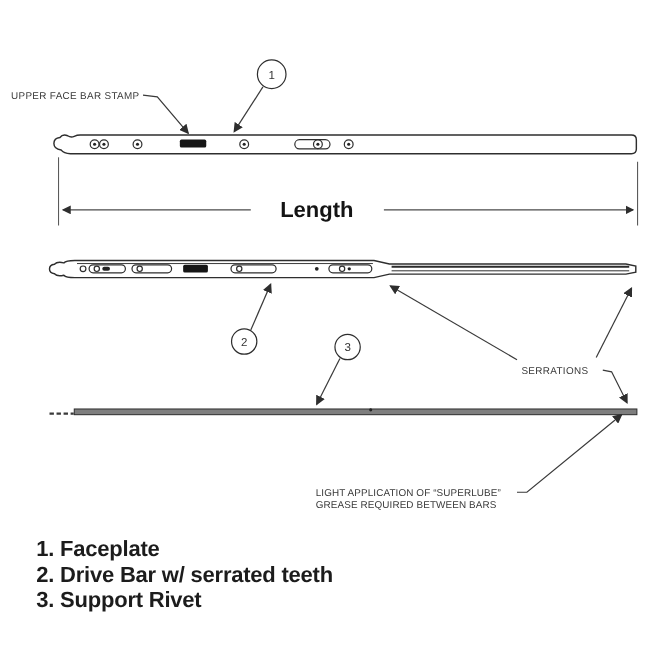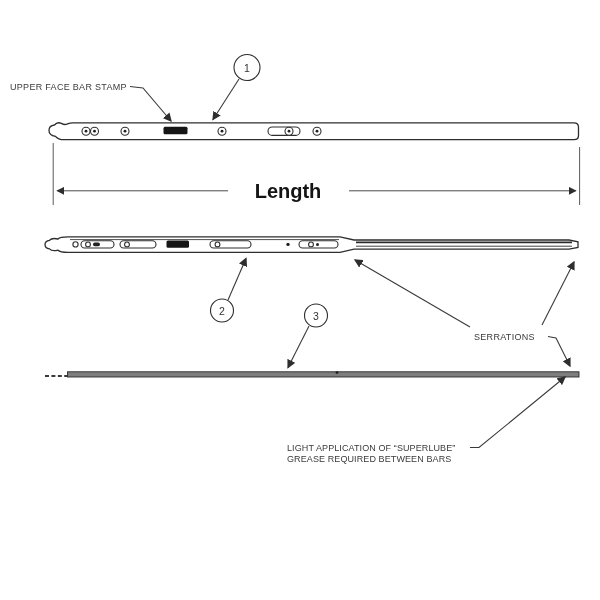--- a/index.html
+++ b/index.html
@@ -126,14 +126,19 @@
       <circle class="dot" cx="337" cy="372.6" r="1.4"></circle>
     </g>
 
     <g>
       <text class="note" x="287" y="451">LIGHT APPLICATION OF “SUPERLUBE”</text>
       <text class="note" x="287" y="462">GREASE REQUIRED BETWEEN BARS</text>
       <polyline class="leader" marker-end="url(#arr)" points="470,447.5 479,447.5 565,377"></polyline>
     </g>
   </svg>
 
+  <div id="legend">
+    <div>1. Faceplate</div>
+    <div>2. Drive Bar w/ serrated teeth</div>
+    <div>3. Support Rivet</div>
+  </div>
 
 </div>
 
 </body></html>

